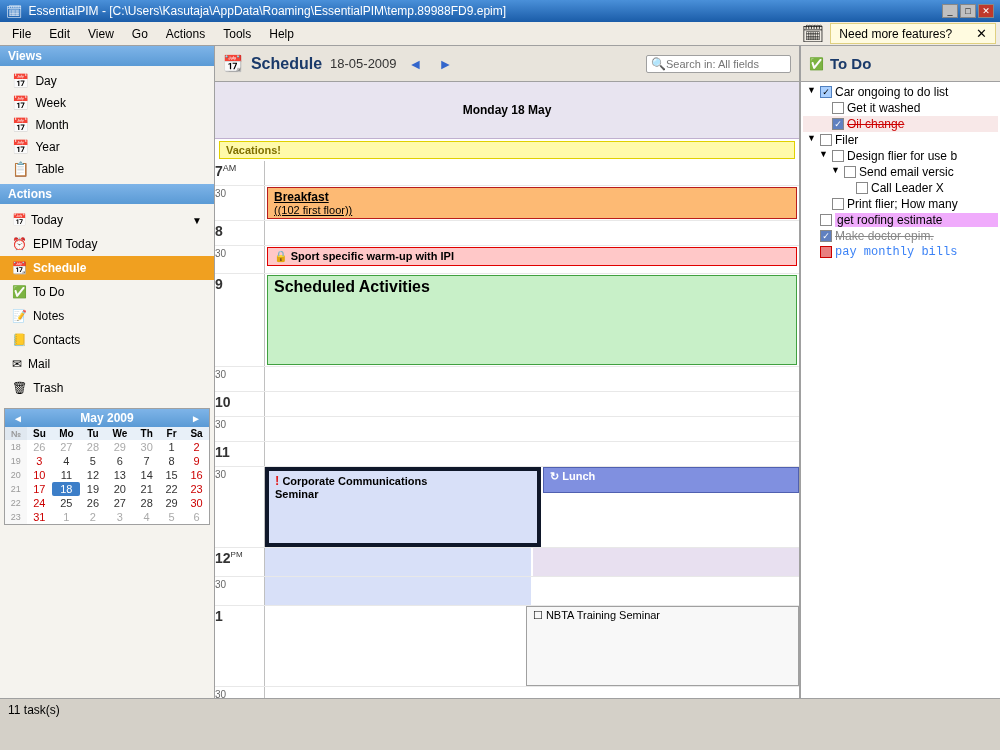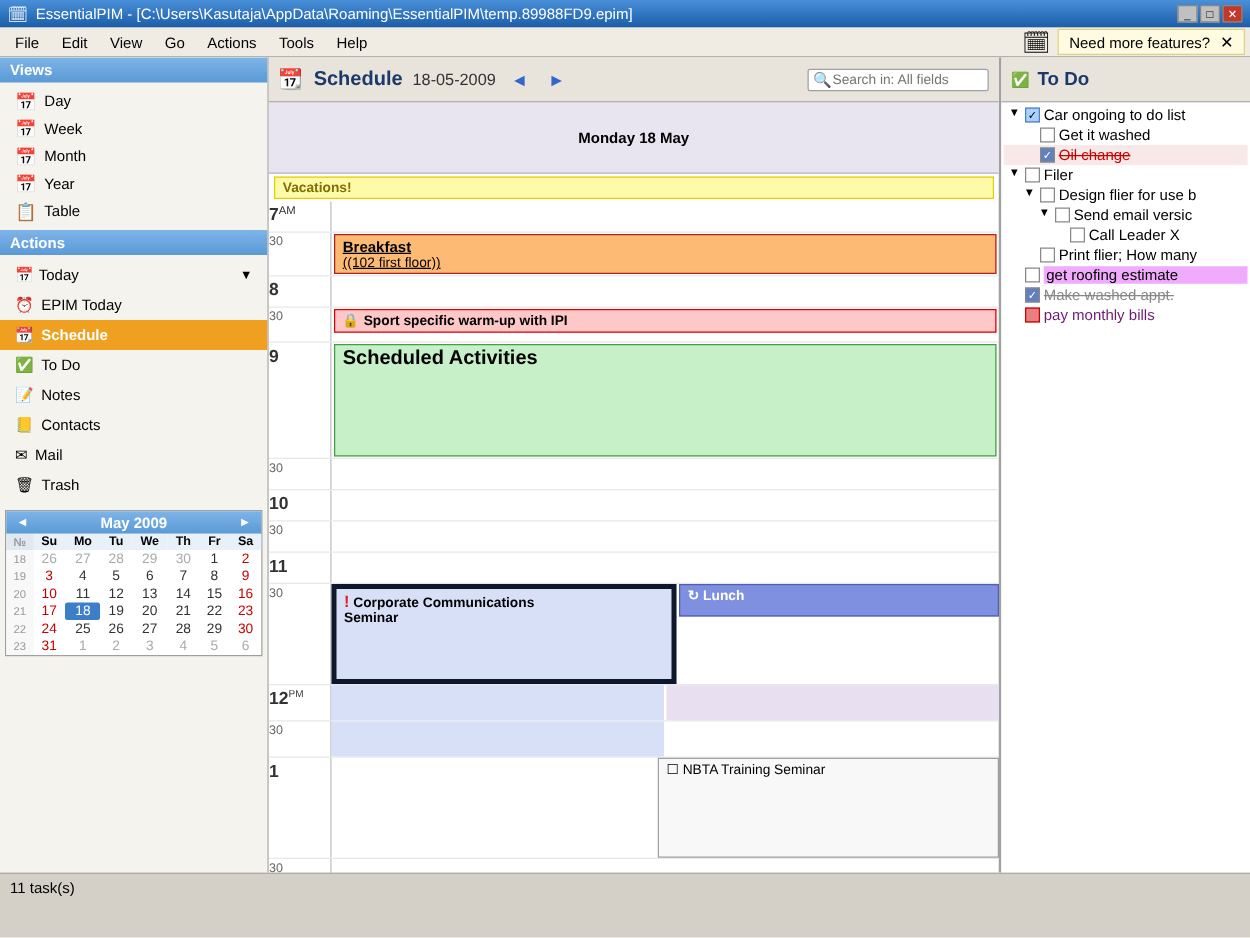--- a/index.html
+++ b/index.html
@@ -35,21 +35,21 @@
       padding: 0 4px;
       border-bottom: 1px solid #a0a0a0;
       gap: 2px;
     }
     .menu-item {
       padding: 2px 8px;
       cursor: pointer;
       font-size: 12px;
     }
     .toolbar-info-bar {
-      margin-left: auto; display: flex; align-items: center; gap: 8px;
+      margin-left: auto; display: flex; align-items: center; gap: 24px;
       background: #fffbe0; border: 1px solid #e0d080; padding: 2px 8px;
       font-size: 11px;
     }
 
     
     .main-layout {
       display: flex;
       height: calc(750px - 22px - 24px - 30px - 22px);
       background: #d4d0c8;
     }
@@ -254,21 +254,21 @@
     .todo-checkbox {
       width: 12px; height: 12px; border: 1px solid #888;
       display: inline-flex; align-items: center; justify-content: center;
       margin: 1px 3px 0 1px; font-size: 9px; background: white; min-width: 12px;
     }
     .todo-checkbox.checked { background: #6080c0; color: white; }
     .todo-checkbox.red { background: #e88080; border-color: #c00; }
     .todo-label { flex: 1; }
     .todo-label.strikethrough { text-decoration: line-through; color: #888; }
     .todo-label.green-bg { background: #f0abfc; padding: 0 2px; }
-    .todo-label.blue-text { color: #701a75; }
+    .todo-label.blue-text { color: #3b82f6; font-family: Liberation Mono, monospace; }
 
     
     ::-webkit-scrollbar { width: 12px; }
     ::-webkit-scrollbar-track { background: #e0ddd8; }
     ::-webkit-scrollbar-thumb { background: #a0a0a0; border: 1px solid #888; }
   </style>
 </head>
 <body>
 
 <div class="title-bar">
@@ -640,21 +640,21 @@
         <span class="todo-indent" style="width:4px;"></span>
         <span class="todo-expand"> </span>
         <span class="todo-checkbox"></span>
         <span class="todo-label green-bg">get roofing estimate</span>
       </div>
 
       <div class="todo-tree-item">
         <span class="todo-indent" style="width:4px;"></span>
         <span class="todo-expand"> </span>
         <span class="todo-checkbox checked">✓</span>
-        <span class="todo-label strikethrough">Make washed appt.</span>
+        <span class="todo-label strikethrough">Make doctor epim.</span>
       </div>
 
       <div class="todo-tree-item">
         <span class="todo-indent" style="width:4px;"></span>
         <span class="todo-expand"> </span>
         <span class="todo-checkbox red"></span>
         <span class="todo-label blue-text">pay monthly bills</span>
       </div>
     </div>
   </div>

